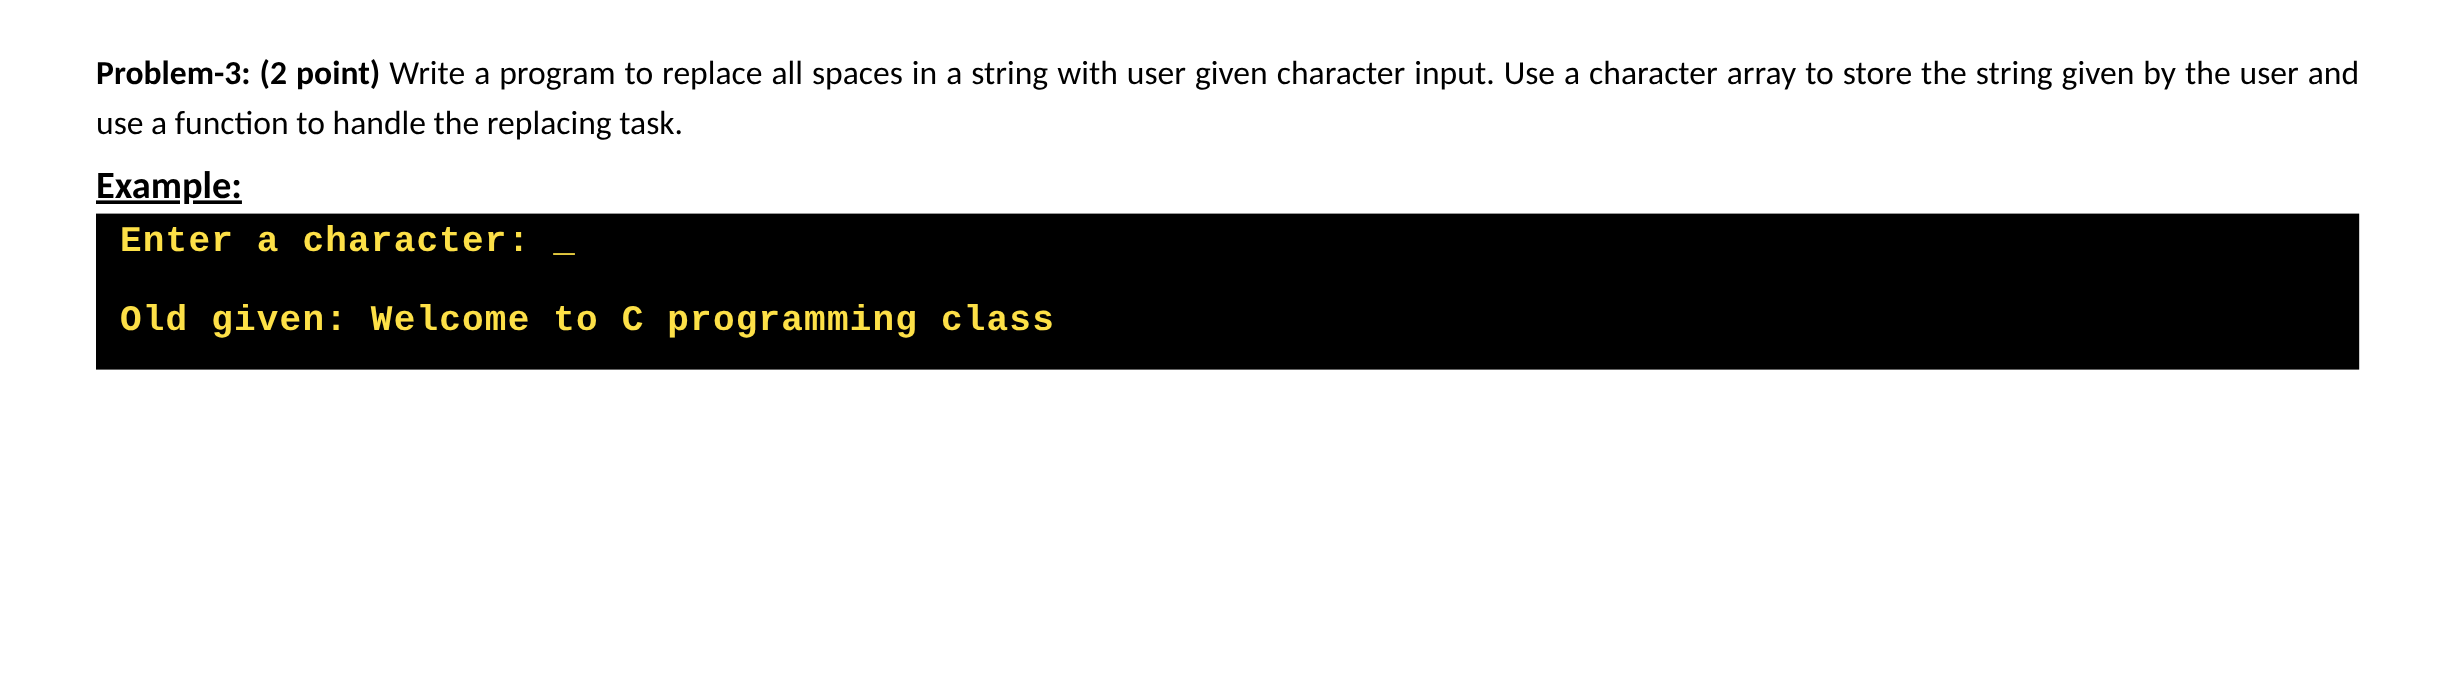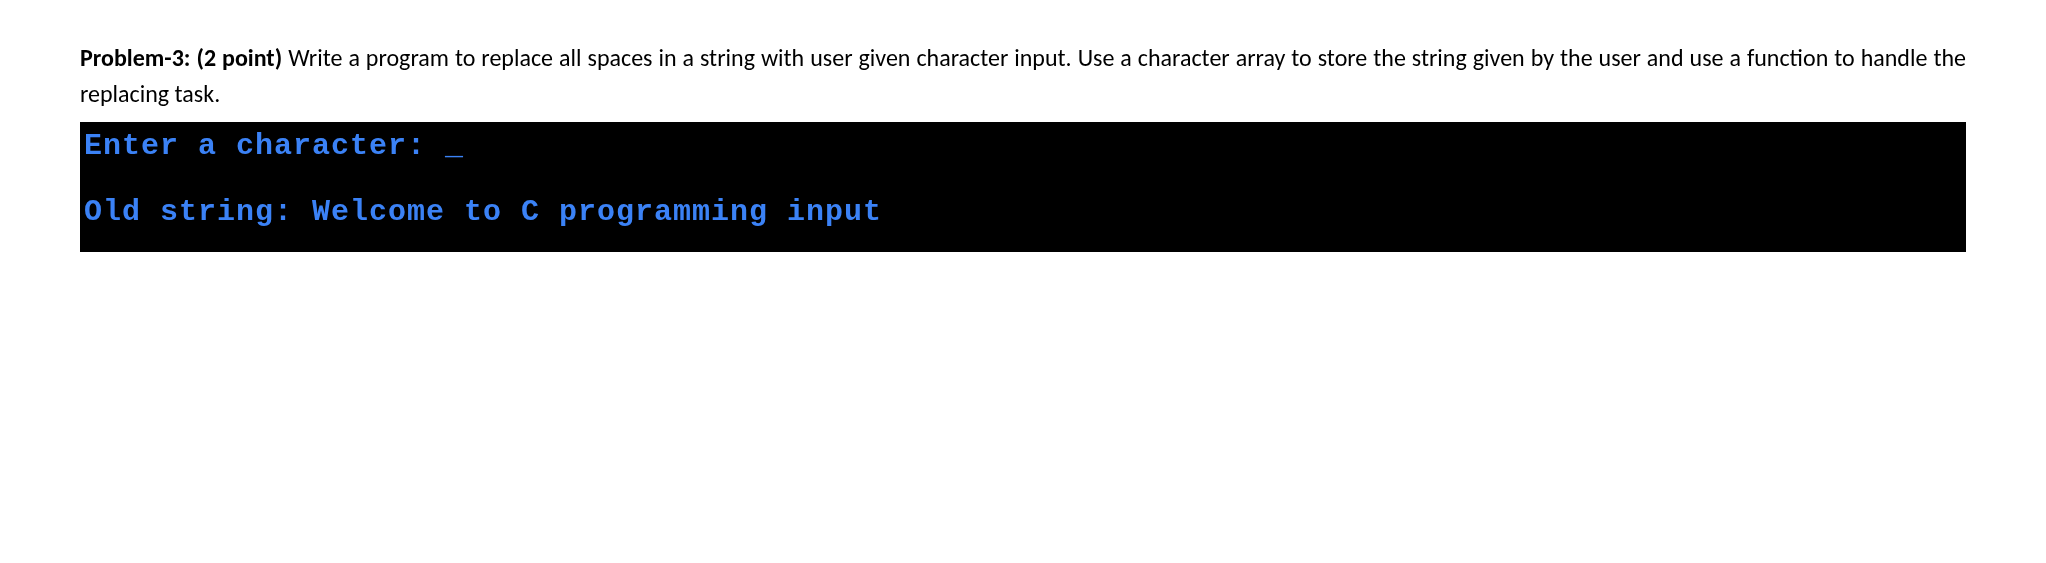--- a/index.html
+++ b/index.html
@@ -7,21 +7,21 @@
       padding: 0;
       font-family: Calibri, Arial, sans-serif;
       background: #ffffff;
     }
     .container {
       padding: 40px 80px 40px 80px;
       max-width: 2046px;
       box-sizing: border-box;
     }
     .problem-text {
-      font-size: 24px;
+      font-size: 28px;
       line-height: 1.5;
       color: #000000;
       text-align: justify;
       margin: 0 0 10px 0;
     }
     .problem-label {
       font-weight: bold;
     }
     .points-label {
       font-weight: bold;
@@ -30,25 +30,25 @@
       font-size: 32px;
       font-weight: bold;
       text-decoration: underline;
       color: #000000;
       margin: 0;
       padding: 0;
       line-height: 1.3;
     }
     .terminal {
       background: #000000;
-      color: #3b82f6;
+      color: #fde047;
       font-family: "Courier New", Courier, monospace;
       font-size: 30px;
       font-weight: bold;
-      padding: 6px 4px 22px 4px;
+      padding: 6px 4px 22px 20px;
       margin-top: 2px;
       line-height: 1.2;
       letter-spacing: 1px;
       white-space: pre;
     }
     .terminal-line {
       display: block;
     }
     .blank-line {
       height: 30px;
@@ -58,14 +58,15 @@
 <body>
 
 <div class="container">
   <p class="problem-text">
     <span class="problem-label">Problem-3:</span>
     <span> </span>
     <span class="points-label">(2 point)</span>
     <span> </span>
     <span>Write a program to replace all spaces in a string with user given character input. Use a character array to store the string given by the user and use a function to handle the replacing task.</span>
   </p>
-  <div class="terminal"><span class="terminal-line">Enter a character: _</span><span class="terminal-line blank-line"></span><span class="terminal-line">Old string: Welcome to C programming input</span></div>
+  <div class="example-label">Example:</div>
+  <div class="terminal"><span class="terminal-line">Enter a character: _</span><span class="terminal-line blank-line"></span><span class="terminal-line">Old given: Welcome to C programming class</span></div>
 </div>
 
 </body></html>

